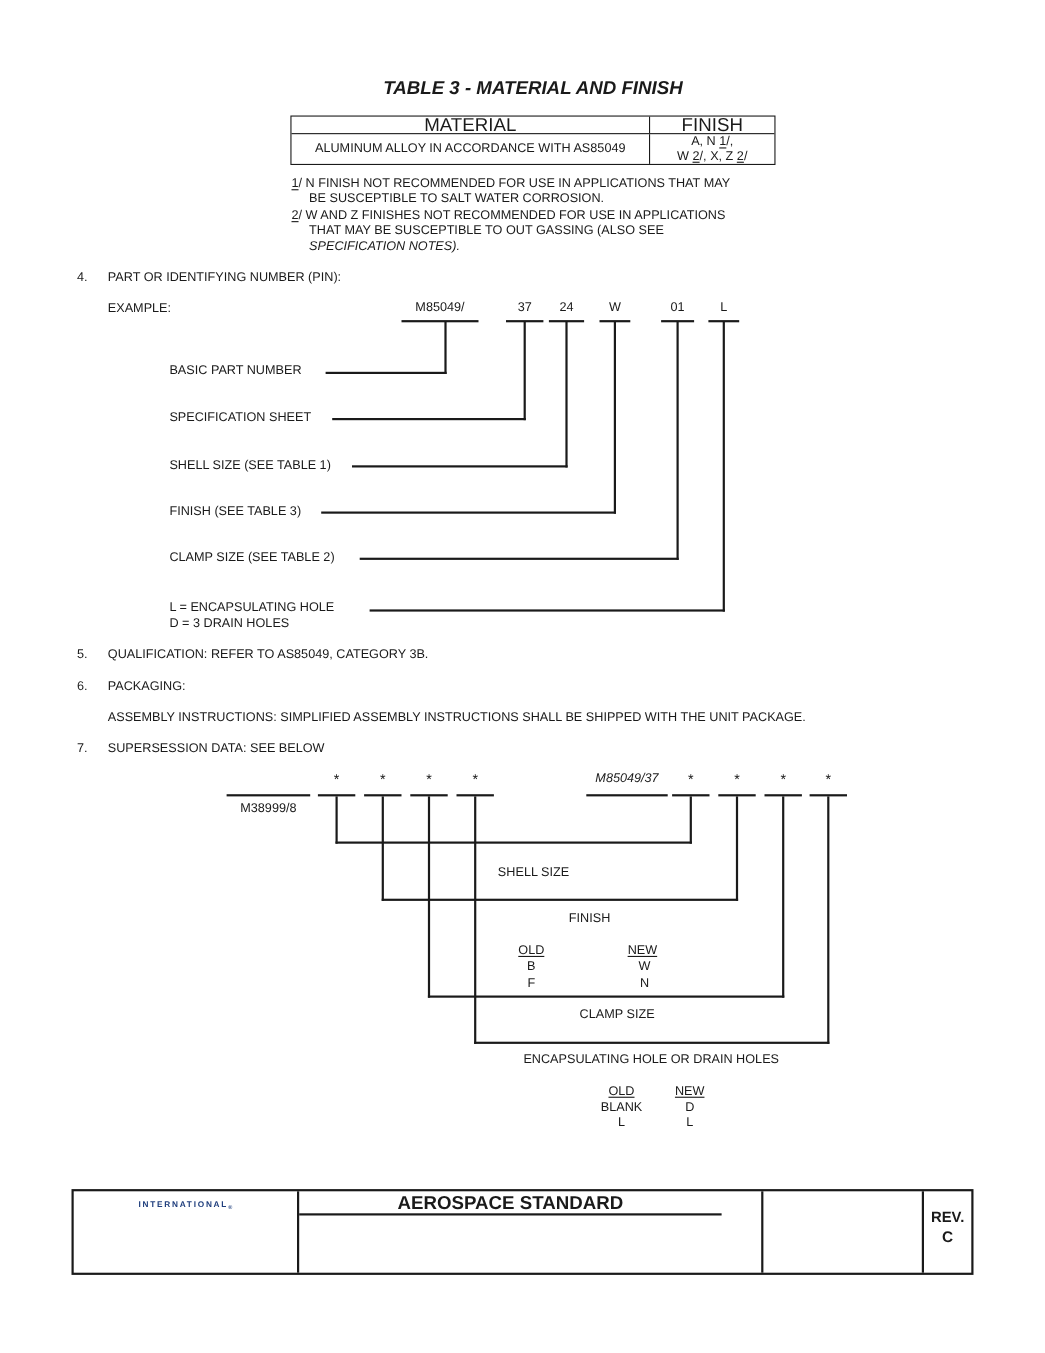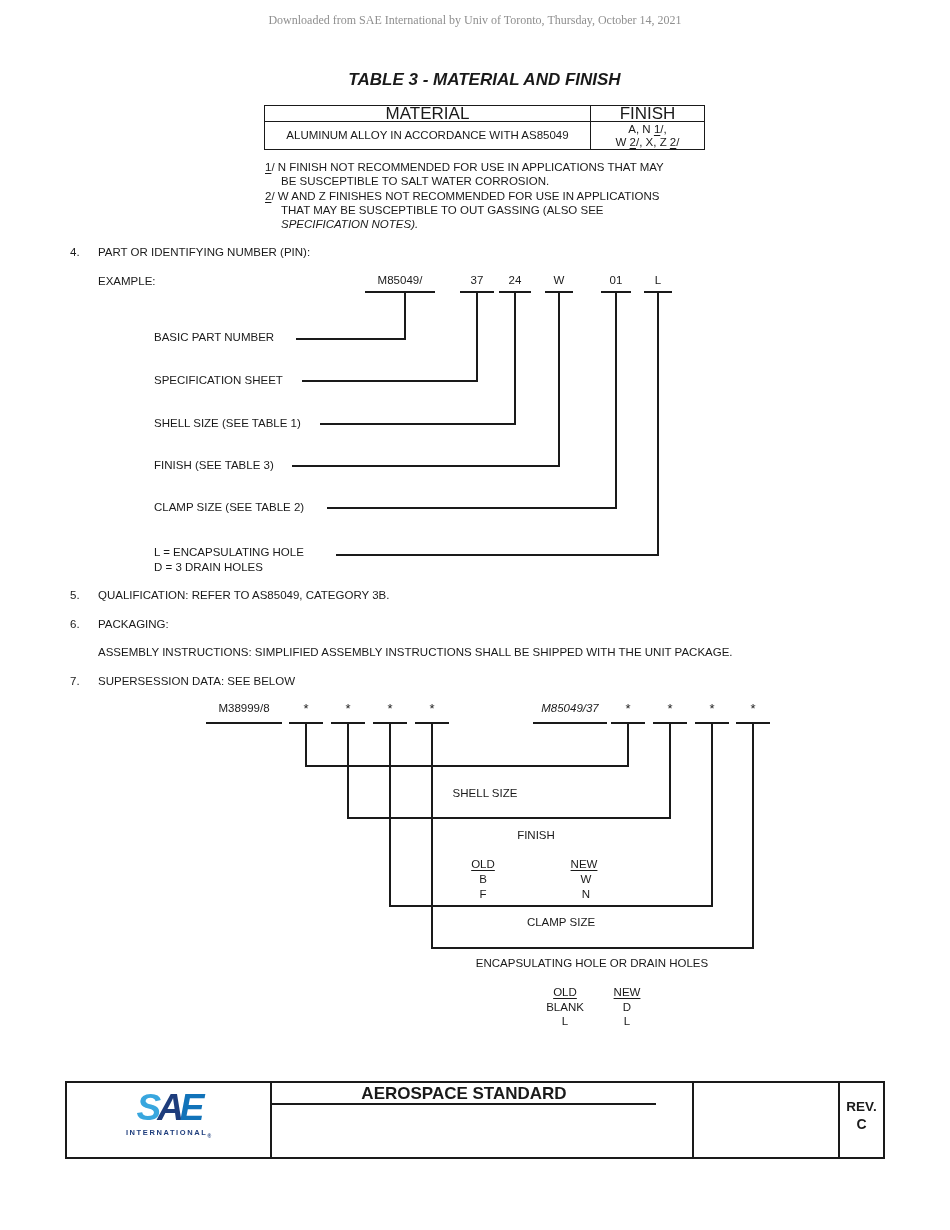--- a/index.html
+++ b/index.html
@@ -50,21 +50,20 @@
   .f-as-sheet { font-size:12.5px; margin-top:3px; white-space:nowrap; }
   .f-rev { position:absolute; left:773px; right:0; top:0; bottom:0; text-align:center; padding-top:16px; }
   .f-rev-l { font-size:13.5px; font-weight:bold; }
   .f-rev-v { font-size:14px; font-weight:bold; margin-top:2px; }
 </style>
 </head>
 <body>
 
 <div class="page">
 
-  <div class="abs watermark">Downloaded from SAE International by Univ of Toronto, Thursday, October 14, 2021</div>
 
   <div class="abs t3-title ctr">TABLE 3 - MATERIAL AND FINISH</div>
 
   <div class="abs t3">
     <div class="t3-row t3-hdr">
       <div class="t3-cell-m">MATERIAL</div>
       <div class="t3-cell-f">FINISH</div>
     </div>
     <div class="t3-row t3-body">
       <div class="t3-cell-m">ALUMINUM ALLOY IN ACCORDANCE WITH AS85049</div>
@@ -124,21 +123,21 @@
   </div>
 
   <div class="sec-num" style="top:589px;">5.</div>
   <div class="sec-txt" style="top:589px;">QUALIFICATION: REFER TO AS85049, CATEGORY 3B.</div>
   <div class="sec-num" style="top:618px;">6.</div>
   <div class="sec-txt" style="top:618px;">PACKAGING:</div>
   <div class="sec-txt" style="top:646px;">ASSEMBLY INSTRUCTIONS: SIMPLIFIED ASSEMBLY INSTRUCTIONS SHALL BE SHIPPED WITH THE UNIT PACKAGE.</div>
   <div class="sec-num" style="top:675px;">7.</div>
   <div class="sec-txt" style="top:675px;">SUPERSESSION DATA: SEE BELOW</div>
 
-  <div class="seg" style="left:206px; width:76px; top:702px;">M38999/8</div>
+  <div class="seg" style="left:206px; width:76px; top:729px;">M38999/8</div>
   <div class="seg" style="left:533px; width:74px; top:702px;font-style:italic;">M85049/37</div>
   <div class="star" style="left:289px; width:34px; top:701px;">*</div>
   <div class="star" style="left:331px; width:34px; top:701px;">*</div>
   <div class="star" style="left:373px; width:34px; top:701px;">*</div>
   <div class="star" style="left:415px; width:34px; top:701px;">*</div>
   <div class="star" style="left:611px; width:34px; top:701px;">*</div>
   <div class="star" style="left:653px; width:34px; top:701px;">*</div>
   <div class="star" style="left:695px; width:34px; top:701px;">*</div>
   <div class="star" style="left:736px; width:34px; top:701px;">*</div>
 
@@ -187,21 +186,20 @@
   <div class="sup-lbl" style="left:597px; width:60px; top:1001px;">D</div>
   <div class="sup-lbl" style="left:535px; width:60px; top:1015px;">L</div>
   <div class="sup-lbl" style="left:597px; width:60px; top:1015px;">L</div>
 
   <div class="abs footer-box">
     <div class="f-div" style="left:203px;"></div>
     <div class="f-div" style="left:625px;"></div>
     <div class="f-div" style="left:771px;"></div>
 
     <div class="sae-wrap">
-      <div class="sae-letters"><span class="sae-s">S</span><span class="sae-a">A</span><span class="sae-e">E</span></div>
       <div class="sae-sub"><span>INTERNATIONAL</span><span class="sae-reg">®</span></div>
     </div>
 
     <div class="f-center">
       <div class="f-title">AEROSPACE STANDARD</div>
     </div>
 
 
     <div class="f-rev">
       <div class="f-rev-l">REV.</div>

